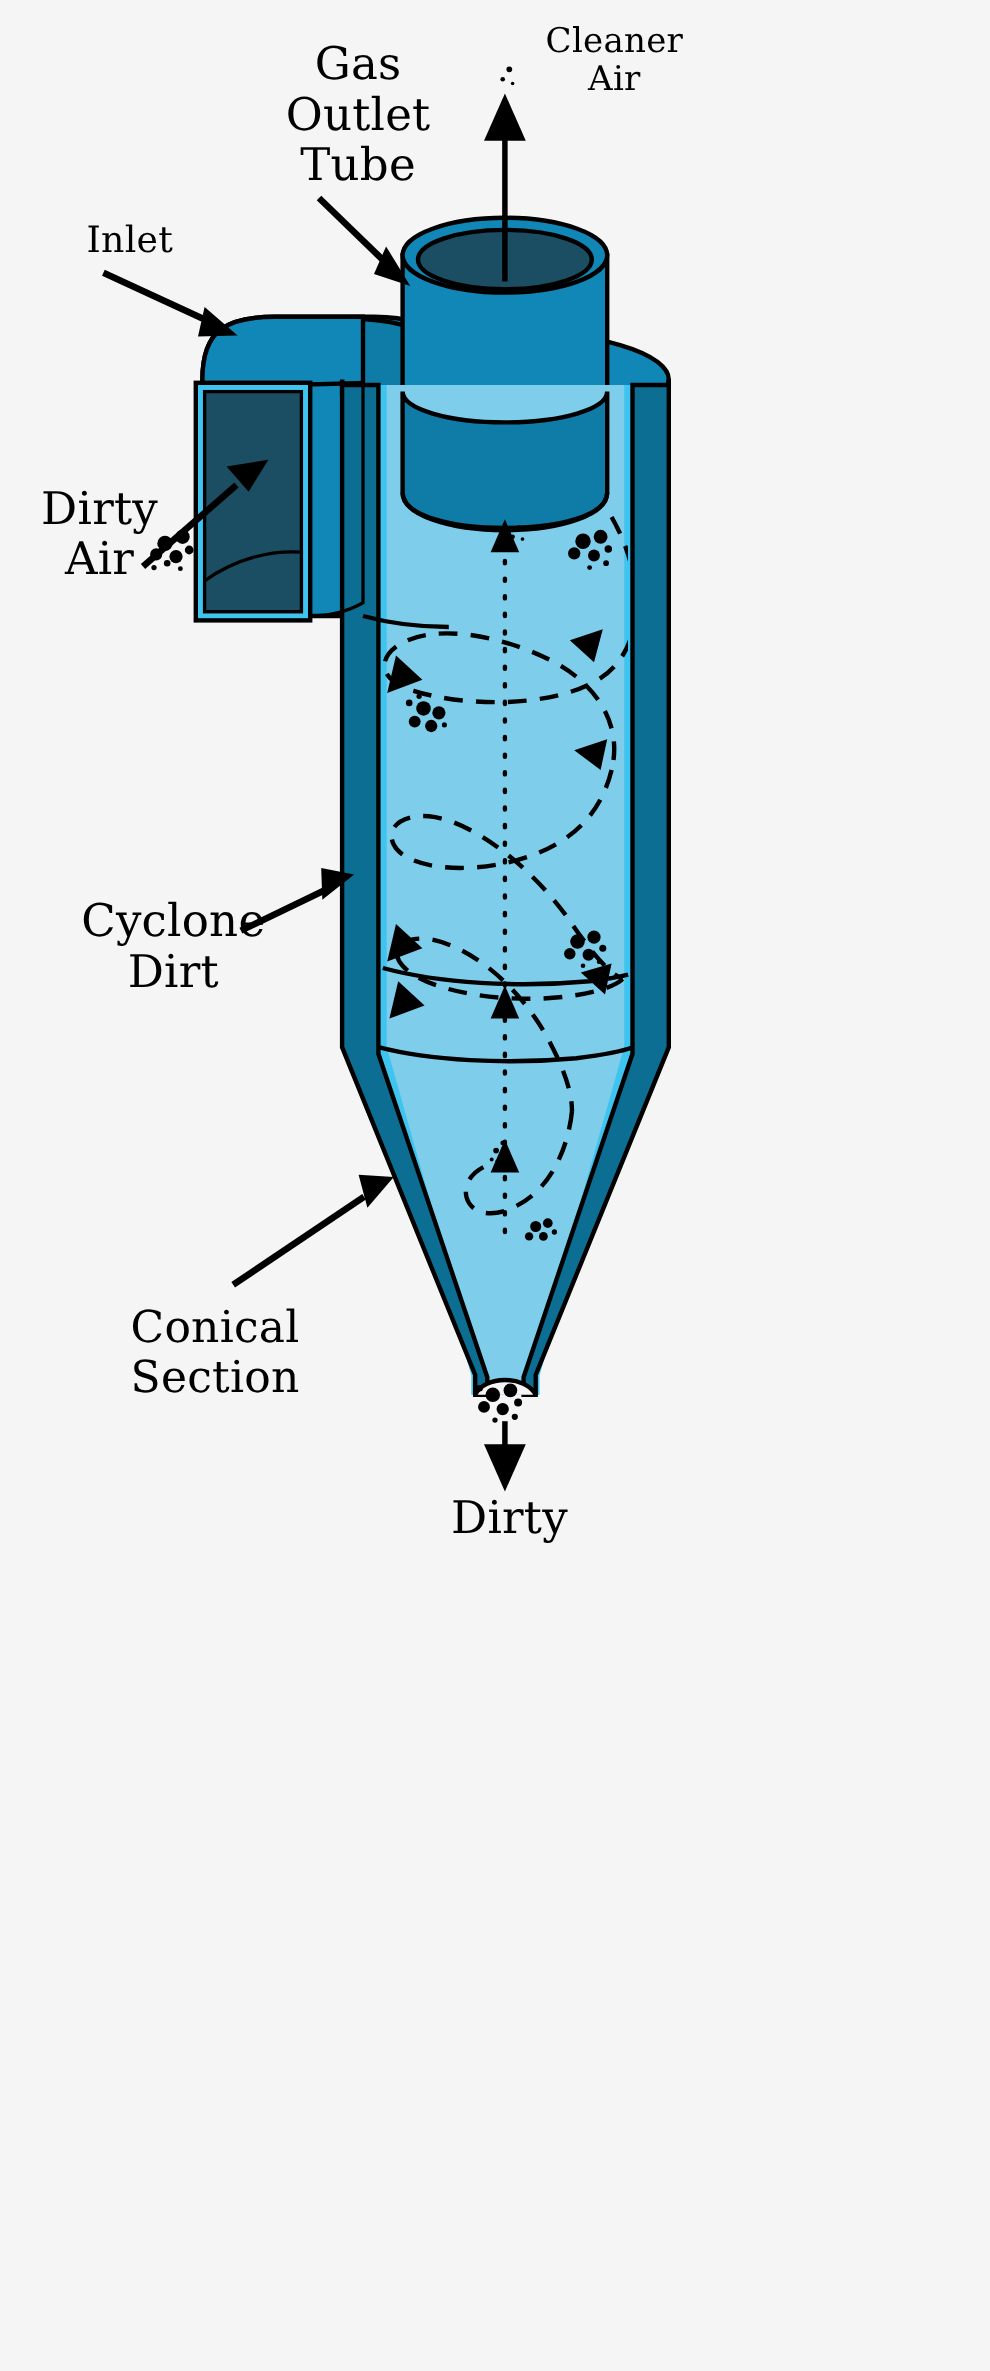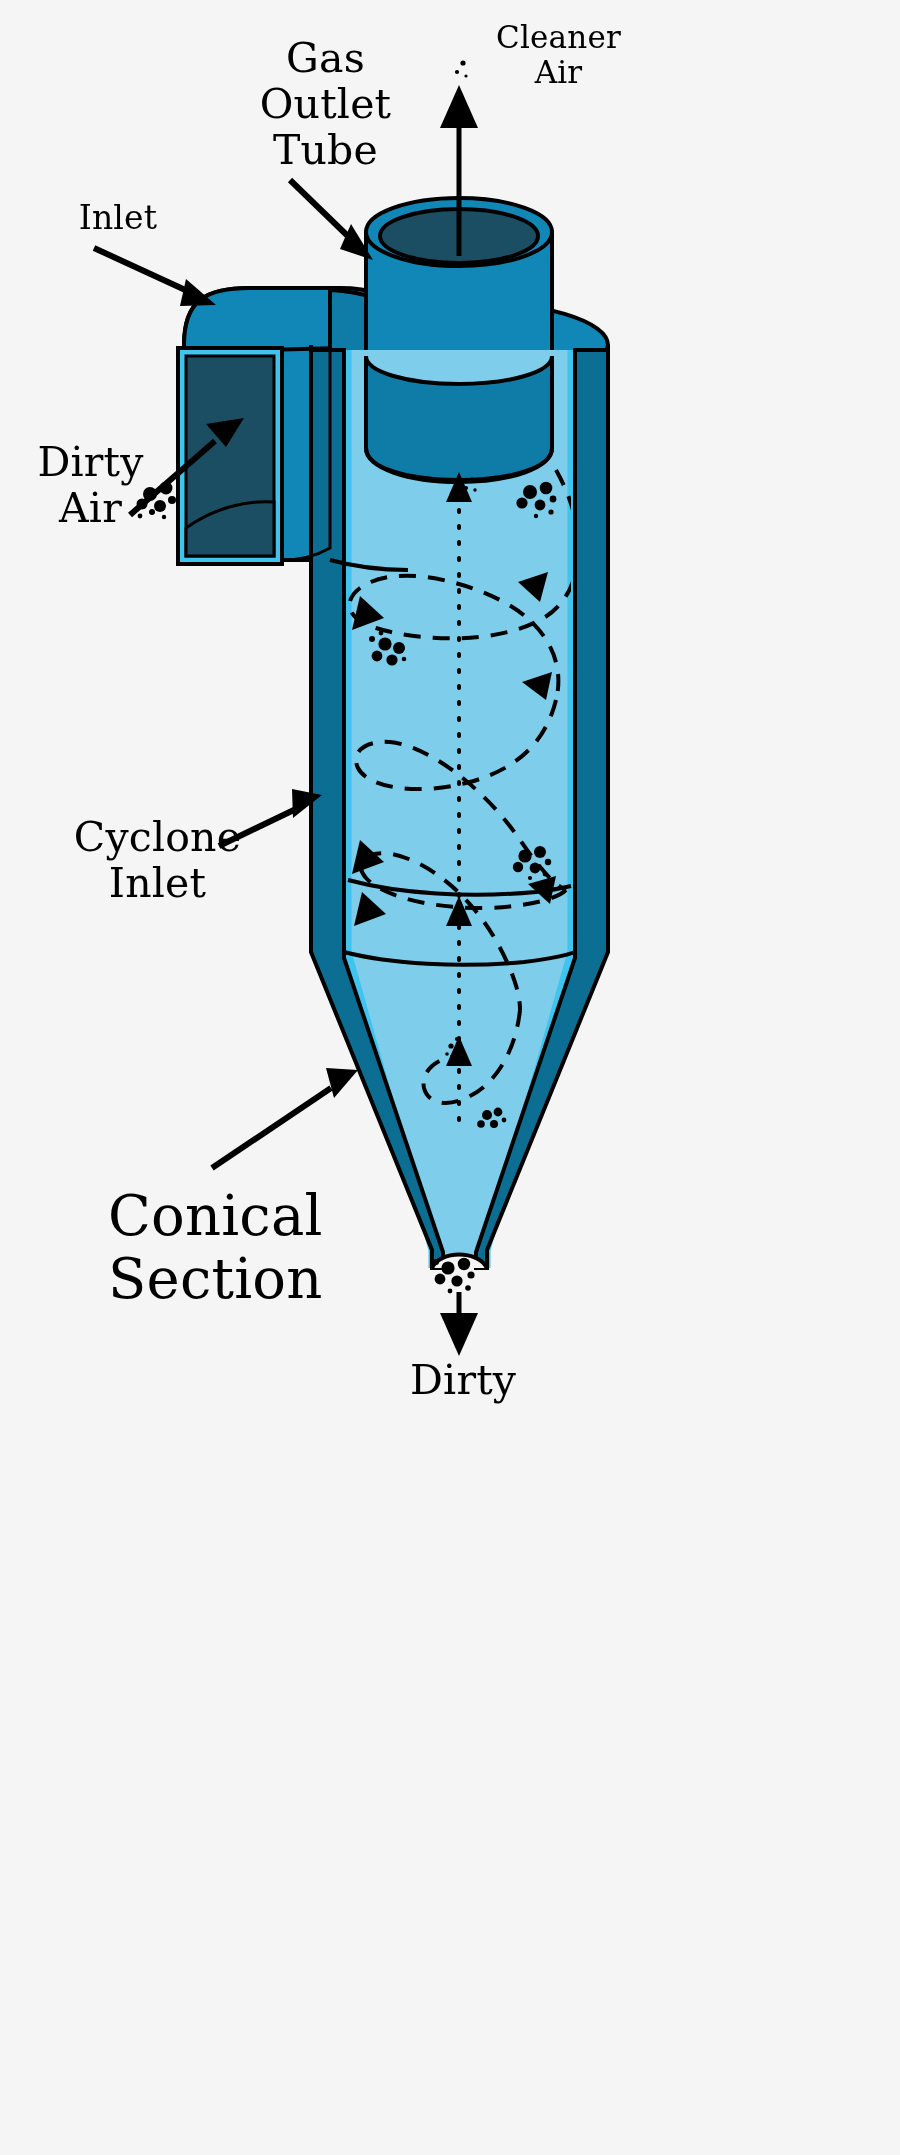--- a/index.html
+++ b/index.html
@@ -253,20 +253,20 @@
 
   <div class="lbl" style="left:456px;top:20px;width:205px;font-size:31px;">Cleaner
 Air</div>
 
   <div class="lbl" style="left:58px;top:200px;width:120px;font-size:33px;">Inlet</div>
 
   <div class="lbl" style="left:28px;top:440px;width:125px;font-size:41px;">Dirty
 Air</div>
 
   <div class="lbl" style="left:70px;top:815px;width:175px;font-size:41px;">Cyclone
-Inlet</div>
-
-  <div class="lbl" style="left:108px;top:1185px;width:175px;font-size:56px;">Conical
+Dirt</div>
+
+  <div class="lbl" style="left:108px;top:1185px;width:175px;font-size:40px;">Conical
 Section</div>
 
   <div class="lbl" style="left:410px;top:1358px;width:105px;font-size:41px;">Dirty</div>
 
 </div>
 
 </body></html>

